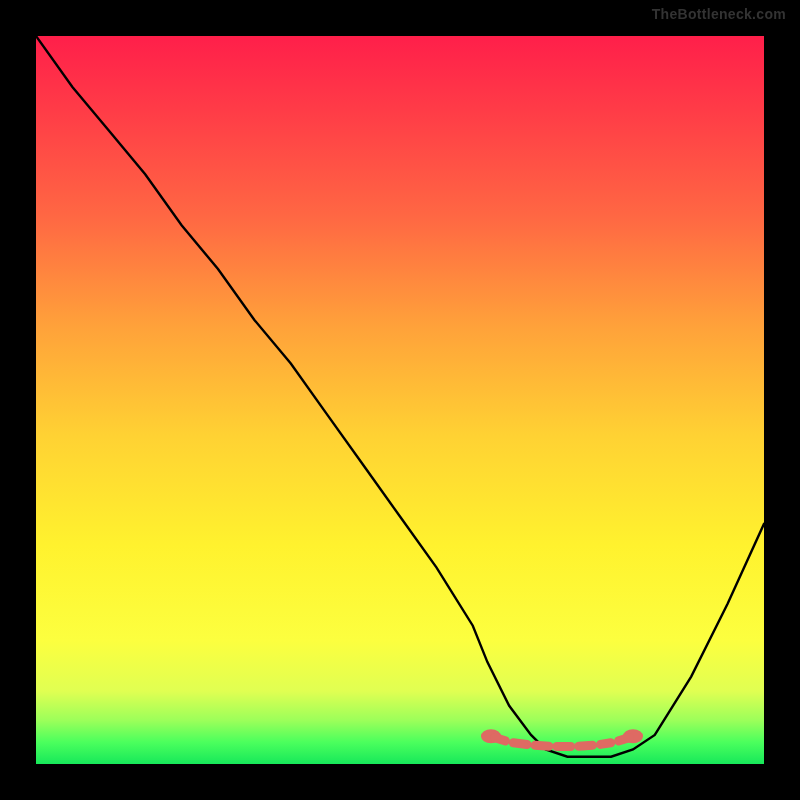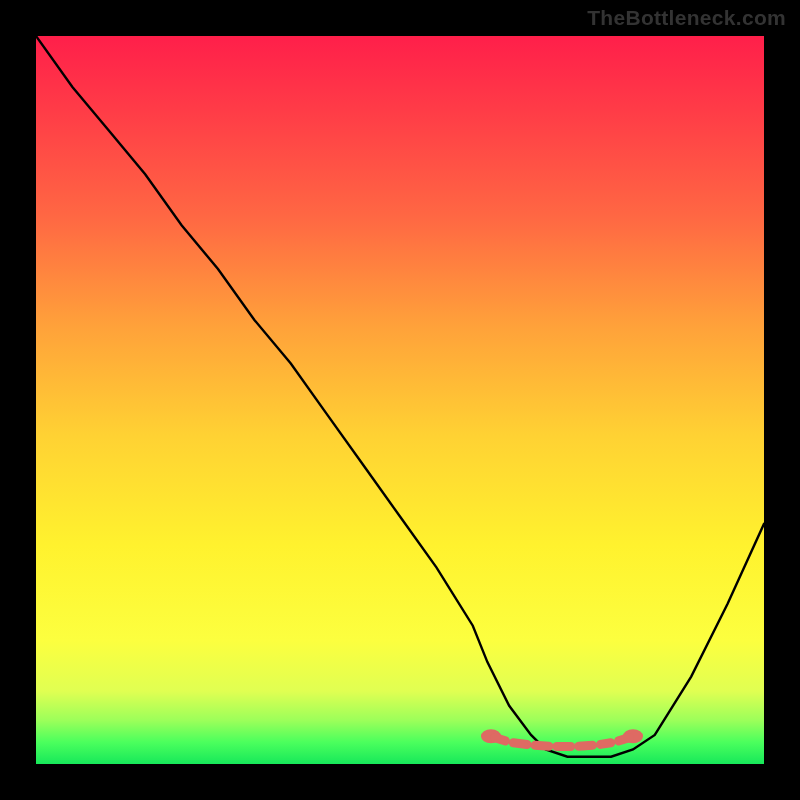--- a/index.html
+++ b/index.html
@@ -15,21 +15,21 @@
     position: relative;
     width: 800px;
     height: 800px;
     background: #000;
   }
   .attribution {
     position: absolute;
     top: 6px;
     right: 14px;
     color: #333;
-    font-size: 21px;
+    font-size: 14px;
     font-weight: 600;
     letter-spacing: 0.3px;
   }
   .plot {
     position: absolute;
     left: 36px;
     top: 36px;
     width: 728px;
     height: 728px;
     background: linear-gradient(to bottom,

